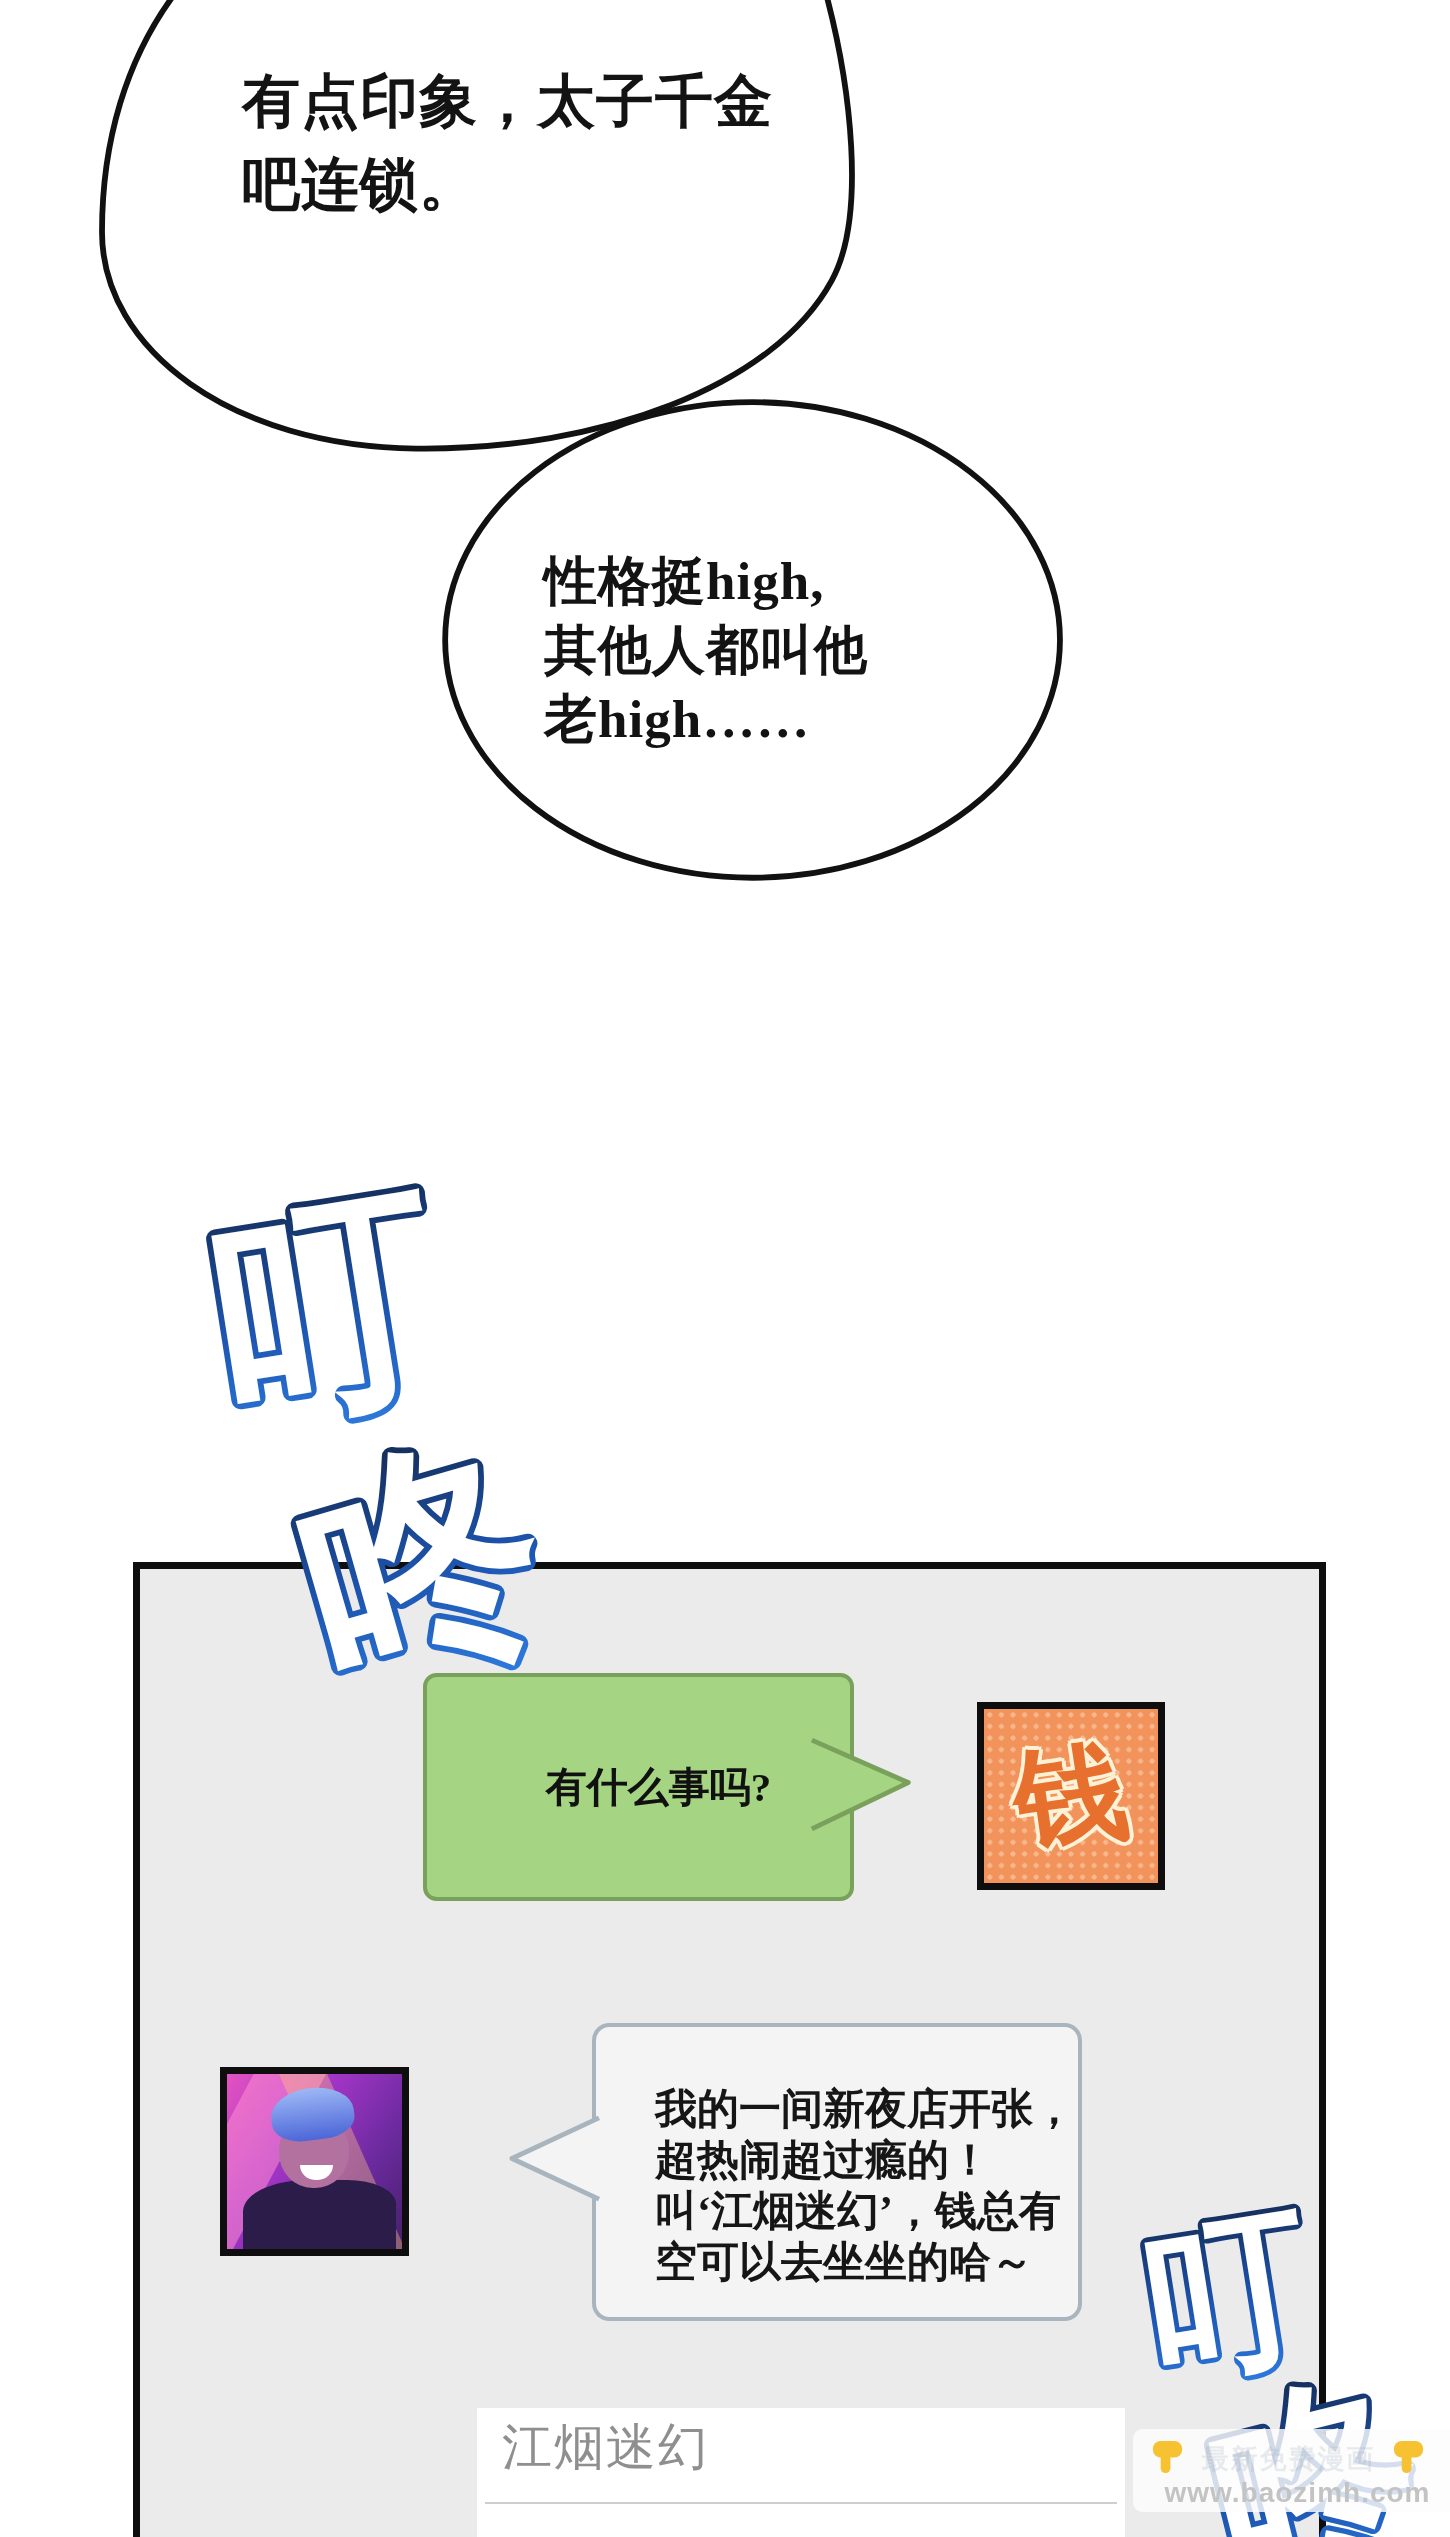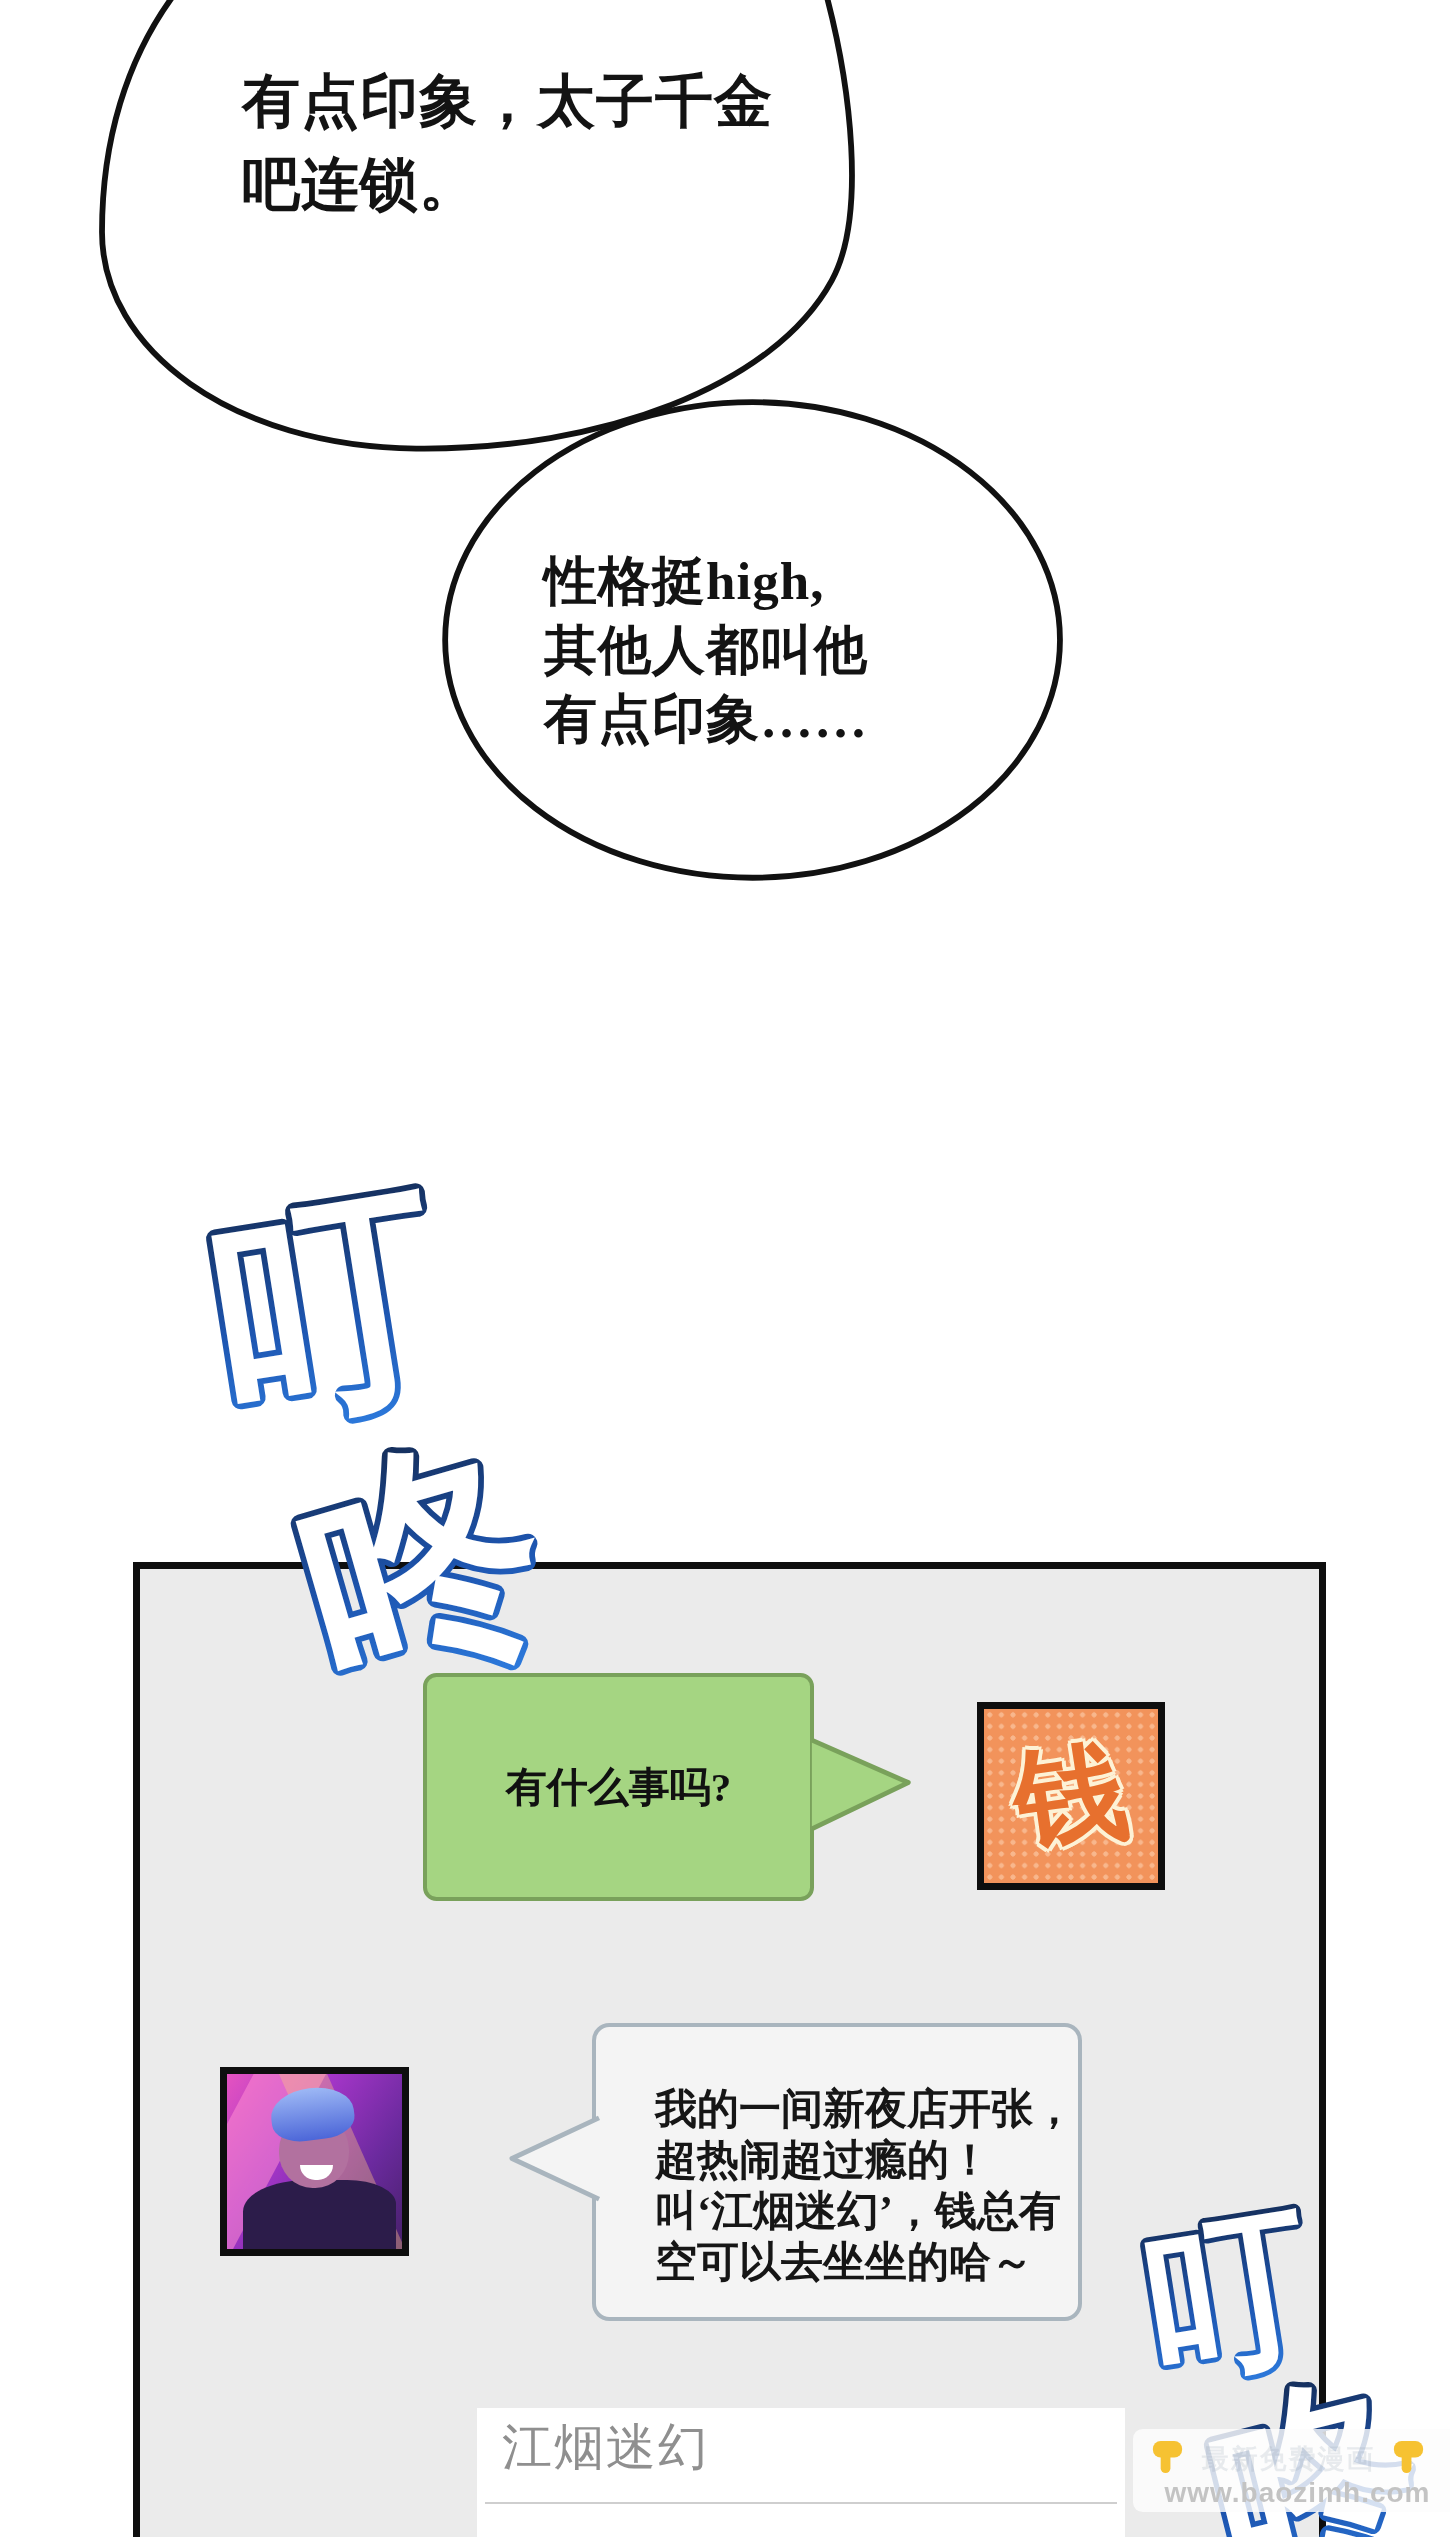--- a/index.html
+++ b/index.html
@@ -24,21 +24,21 @@
     fill:#ffffff;paint-order:stroke;stroke-linejoin:round;stroke-linecap:round;
   }
   
   .panel{
     position:absolute;left:133px;top:1562px;width:1179px;height:968px;
     border:7.7px solid #0e0e0e;border-bottom:none;background:#ebebeb;z-index:1;
   }
   .green-bubble{
     position:absolute;left:423px;top:1673px;width:383px;height:220px;
     background:#a5d582;border:4.8px solid #79a15b;border-radius:13.5px;z-index:2;
-    display:flex;align-items:center;justify-content:center;
+    display:flex;align-items:center;justify-content:center;padding-left:40px;
   }
   .green-bubble-text{font-size:41px;font-weight:bold;color:#111;}
   .tail-svg{position:absolute;z-index:3;overflow:visible;}
   .avatar-qian{
     position:absolute;left:977px;top:1702px;width:174px;height:174px;
     border:7.7px solid #0e0e0e;z-index:2;
     background-color:#f2935b;
     background-image:radial-gradient(#f8b78d 2.3px, rgba(0,0,0,0) 2.8px);
     background-size:11.6px 11.6px;
     display:flex;align-items:center;justify-content:center;
@@ -102,21 +102,21 @@
 </svg>
 
 <div class="b1-text">
   <div>有点印象，太子千金</div>
   <div>吧连锁。</div>
 </div>
 
 <div class="b2-text">
   <div>性格挺high,</div>
   <div>其他人都叫他</div>
-  <div>有点印象……</div>
+  <div>老high……</div>
 </div>
 
 <svg class="sfx" style="left:169px;top:1160px;" width="309" height="290" viewBox="0 0 320 300">
   <defs>
       <linearGradient id="g1" x1="0" y1="0" x2="0" y2="1">
     <stop offset="0" stop-color="#14294f"></stop>
         <stop offset="0.55" stop-color="#1d55b0"></stop>
         <stop offset="1" stop-color="#2e7de0"></stop>
   </linearGradient>
     </defs>

